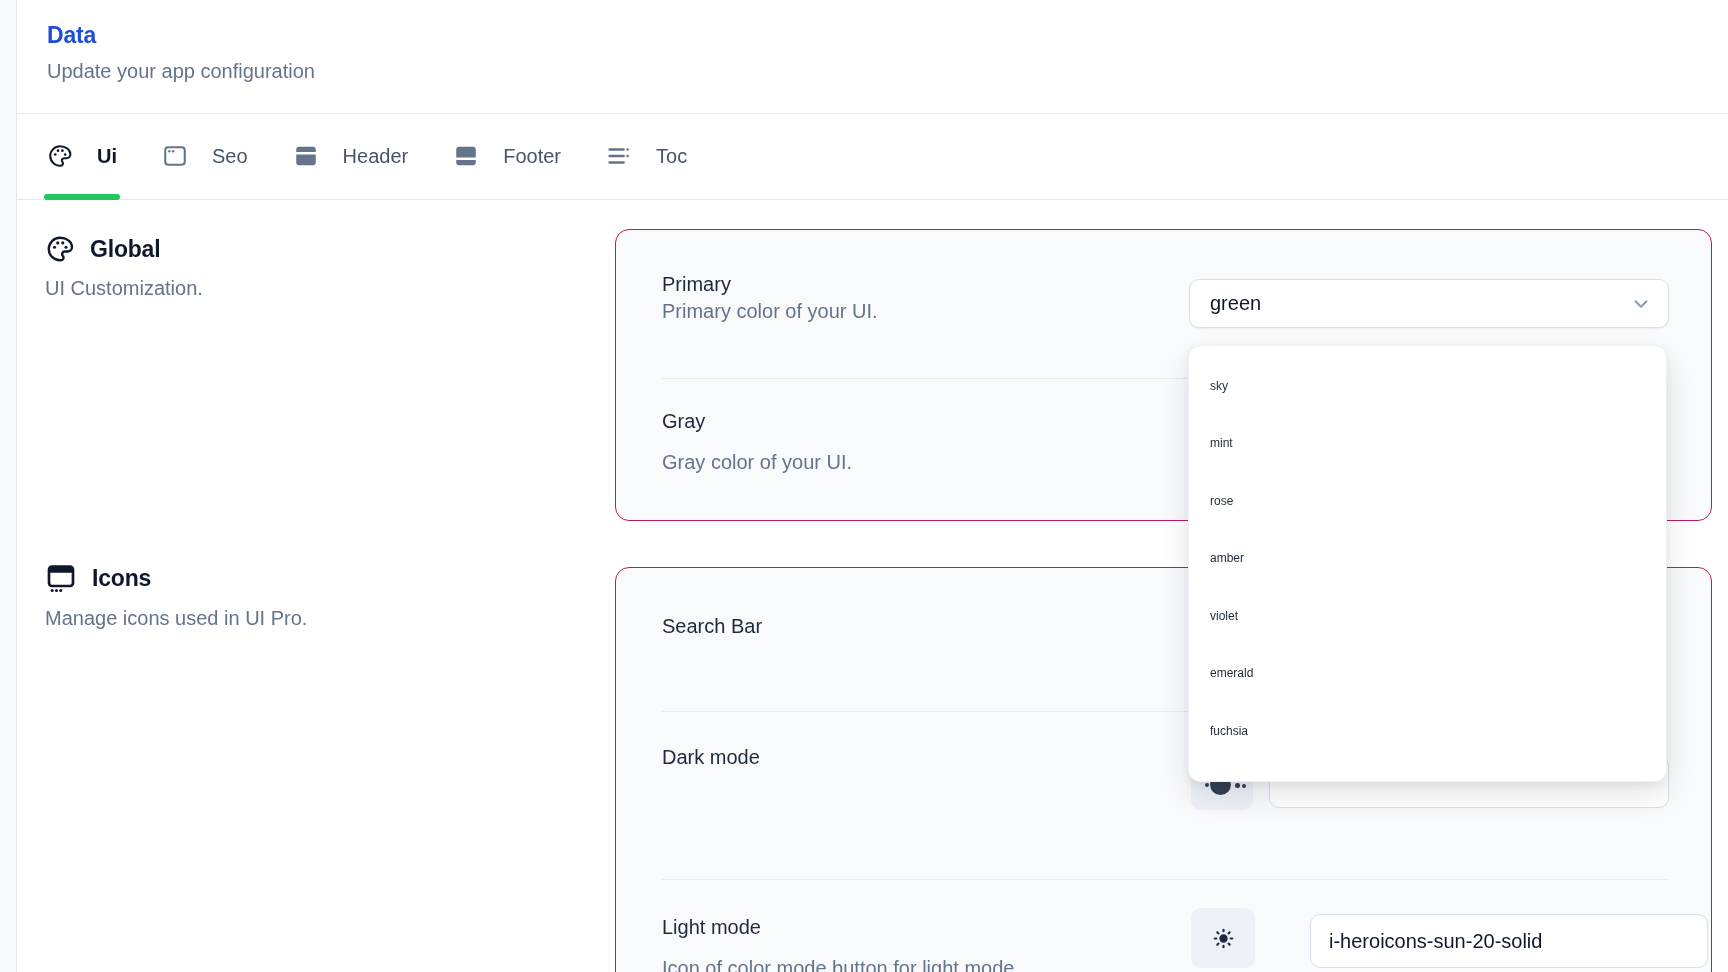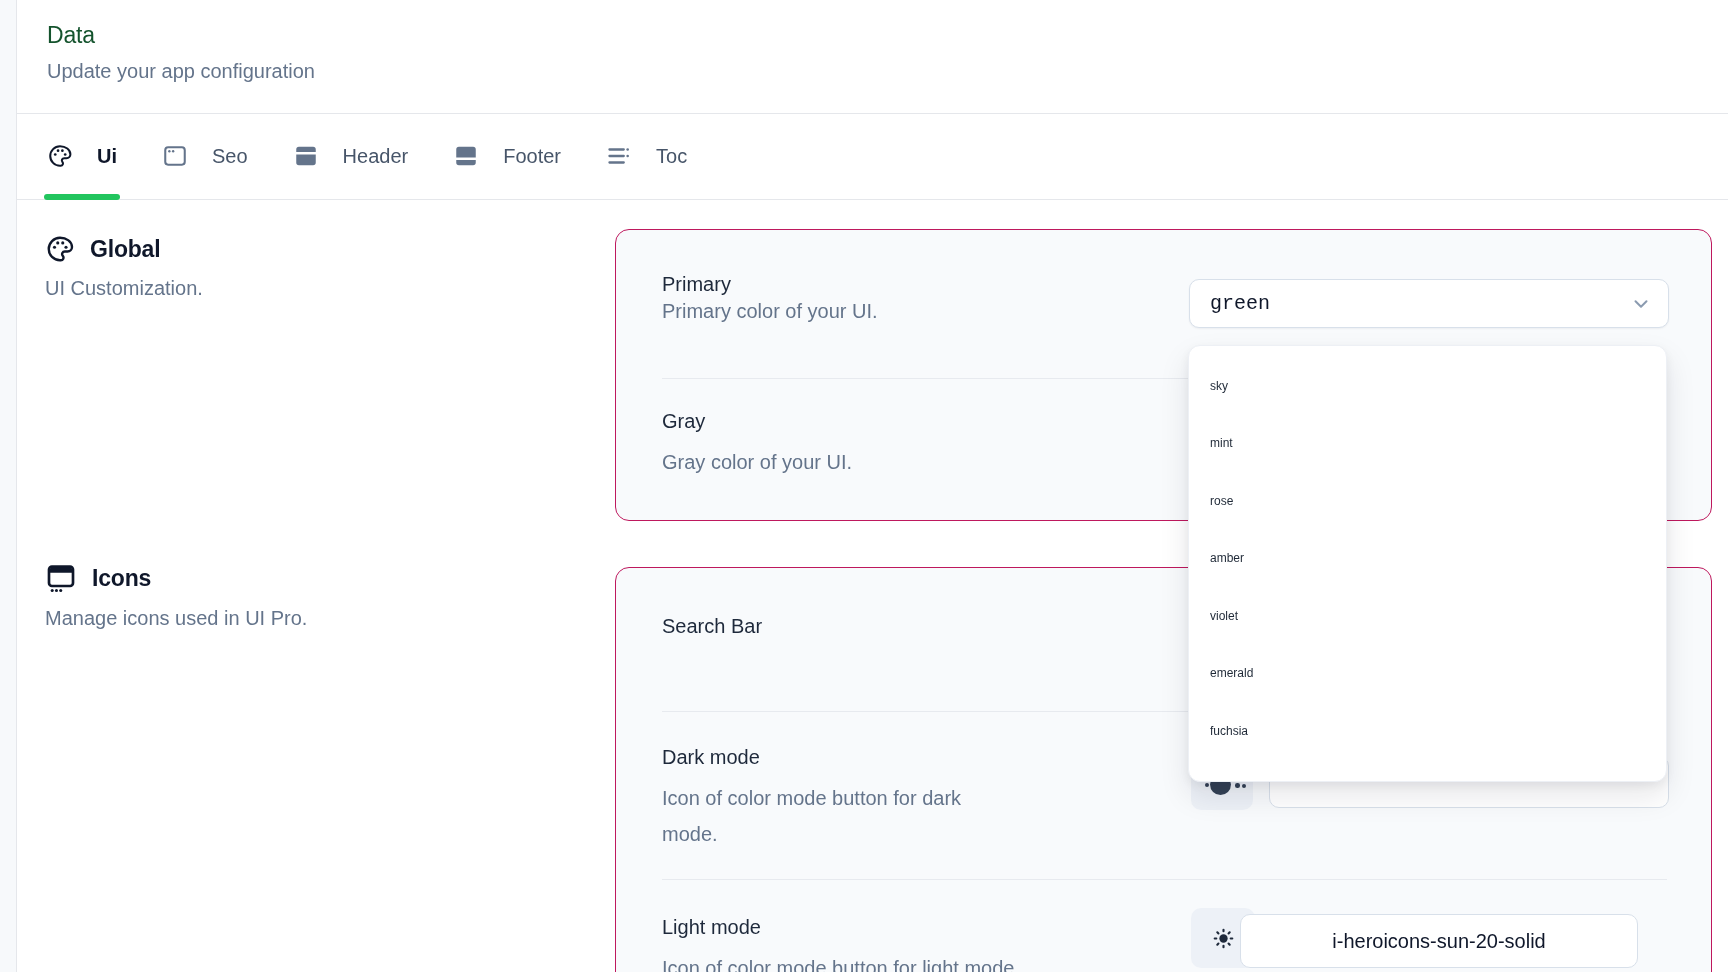--- a/index.html
+++ b/index.html
@@ -7,21 +7,21 @@
   body {
     position:relative; overflow:hidden; background:#ffffff;
     font-family:"Liberation Sans", sans-serif; color:#0f172a;
     -webkit-font-smoothing:antialiased;
   }
   
   .gutter { position:absolute; left:0; top:0; width:17px; height:972px;
             background:#f7f9fb; border-right:1px solid #e5e7eb; }
   
   .page-head { position:absolute; left:47px; top:22px; }
-  .page-title { font-size:23px; font-weight:400; color:#14532d; letter-spacing:-0.2px; }
+  .page-title { font-size:23px; font-weight:700; color:#1d4ed8; letter-spacing:-0.2px; }
   .page-subtitle { margin-top:11px; font-size:20px; color:#64748b; }
   .head-divider { position:absolute; left:17px; right:0; top:113px; height:1px; background:#e5e7eb; }
 
   
   .tabsbar { position:absolute; left:17px; right:0; top:113px; height:87px;
              border-bottom:1px solid #e5e7eb; display:flex; align-items:center;
              padding-left:30px; gap:45px; }
   .tab { position:relative; height:100%; display:flex; align-items:center; gap:24px;
          font-size:20px; font-weight:500; color:#475569; cursor:pointer; }
   .tab .ticon { display:flex; color:#64748b; }
@@ -40,21 +40,21 @@
   .card { position:absolute; left:615px; width:1097px; background:#f8fafc;
           border:1px solid #be185d; border-radius:14px; }
   .card-row-label { position:absolute; left:46px; font-size:20px; font-weight:500; color:#1e293b; }
   .card-row-desc  { position:absolute; left:46px; font-size:20px; color:#64748b; width:360px; line-height:36px; }
   .row-divider { position:absolute; left:46px; right:44px; height:1px; background:#e7eaef; }
 
   
   .select { position:absolute; left:573px; top:49px; width:480px; height:49px;
             background:#ffffff; border:1px solid #d8e0ea; border-radius:10px;
             display:flex; align-items:center; padding:0 16px 0 20px; cursor:pointer;
-            box-shadow:0 1px 2px rgba(15,23,42,.05);font-family:Liberation Mono, monospace; }
+            box-shadow:0 1px 2px rgba(15,23,42,.05); }
   .select-value { flex:1; font-size:20px; color:#0f172a; }
   .select .chev { display:flex; color:#8b9bb0; }
 
   
   .dropdown { position:absolute; left:1188px; top:345px; width:479px; height:437px;
               background:#ffffff; border:1px solid #edf0f5; border-radius:12px;
               padding-top:11px; z-index:30; overflow:hidden;
               box-shadow:0 14px 30px rgba(15,23,42,.10), 0 4px 10px rgba(15,23,42,.06); }
   .dd-item { height:57.5px; display:flex; align-items:center; padding-left:21px;
              font-size:12px; color:#1f2937; cursor:pointer; }
@@ -208,21 +208,20 @@
   </div>
   <div class="sh-desc">Manage icons used in UI Pro.</div>
 </div>
 
 <div class="card" style="top:567px; height:440px;">
   <div class="card-row-label" style="top:47px;">Search Bar</div>
 
   <div class="row-divider" style="top:143px;"></div>
 
   <div class="card-row-label" style="top:178px;">Dark mode</div>
-  <div class="card-row-desc" style="top:212px;">Icon of color mode button for dark mode.</div>
 
   <div class="icon-btn" style="left:575px; top:190px; width:62px; height:52px;">
     <span>
       <span class="moon-dot" style="left:14px; top:25px; width:4px; height:4px;"></span>
       <span class="moon-circle" style="left:19px; top:16px;"></span>
       <span class="moon-dot" style="left:44px; top:25px; width:4.5px; height:4.5px;"></span>
       <span class="moon-dot" style="left:51px; top:26px; width:4px; height:4px;"></span>
     </span>
   </div>
   <input class="row-input" style="left: 653px; top: 188px; width: 400px; height: 52px;" value="">
@@ -231,21 +230,21 @@
 
   <div class="card-row-label" style="top:348px;">Light mode</div>
   <div class="card-row-desc" style="top:382px;">Icon of color mode button for light mode.</div>
   <div class="icon-btn sun-wrap" style="left:575px; top:340px; width:64px; height:60px; color:#1e293b;">
     <span style="display:flex;">
       <svg width="27" height="27" viewBox="0 0 24 24">
           <use href="#svg-sun"></use>
         </svg>
       </span>
   </div>
-  <input class="row-input" style="left: 624px; top: 346px; width: 398px; height: 54px; text-align: center;" value="i-heroicons-sun-20-solid">
+  <input class="row-input" style="left: 694px; top: 346px; width: 398px; height: 54px;" value="i-heroicons-sun-20-solid">
 </div>
 
 <div class="dropdown">
   <div class="dd-item">sky</div>
   <div class="dd-item">mint</div>
   <div class="dd-item">rose</div>
   <div class="dd-item">amber</div>
   <div class="dd-item">violet</div>
   <div class="dd-item">emerald</div>
   <div class="dd-item">fuchsia</div>

